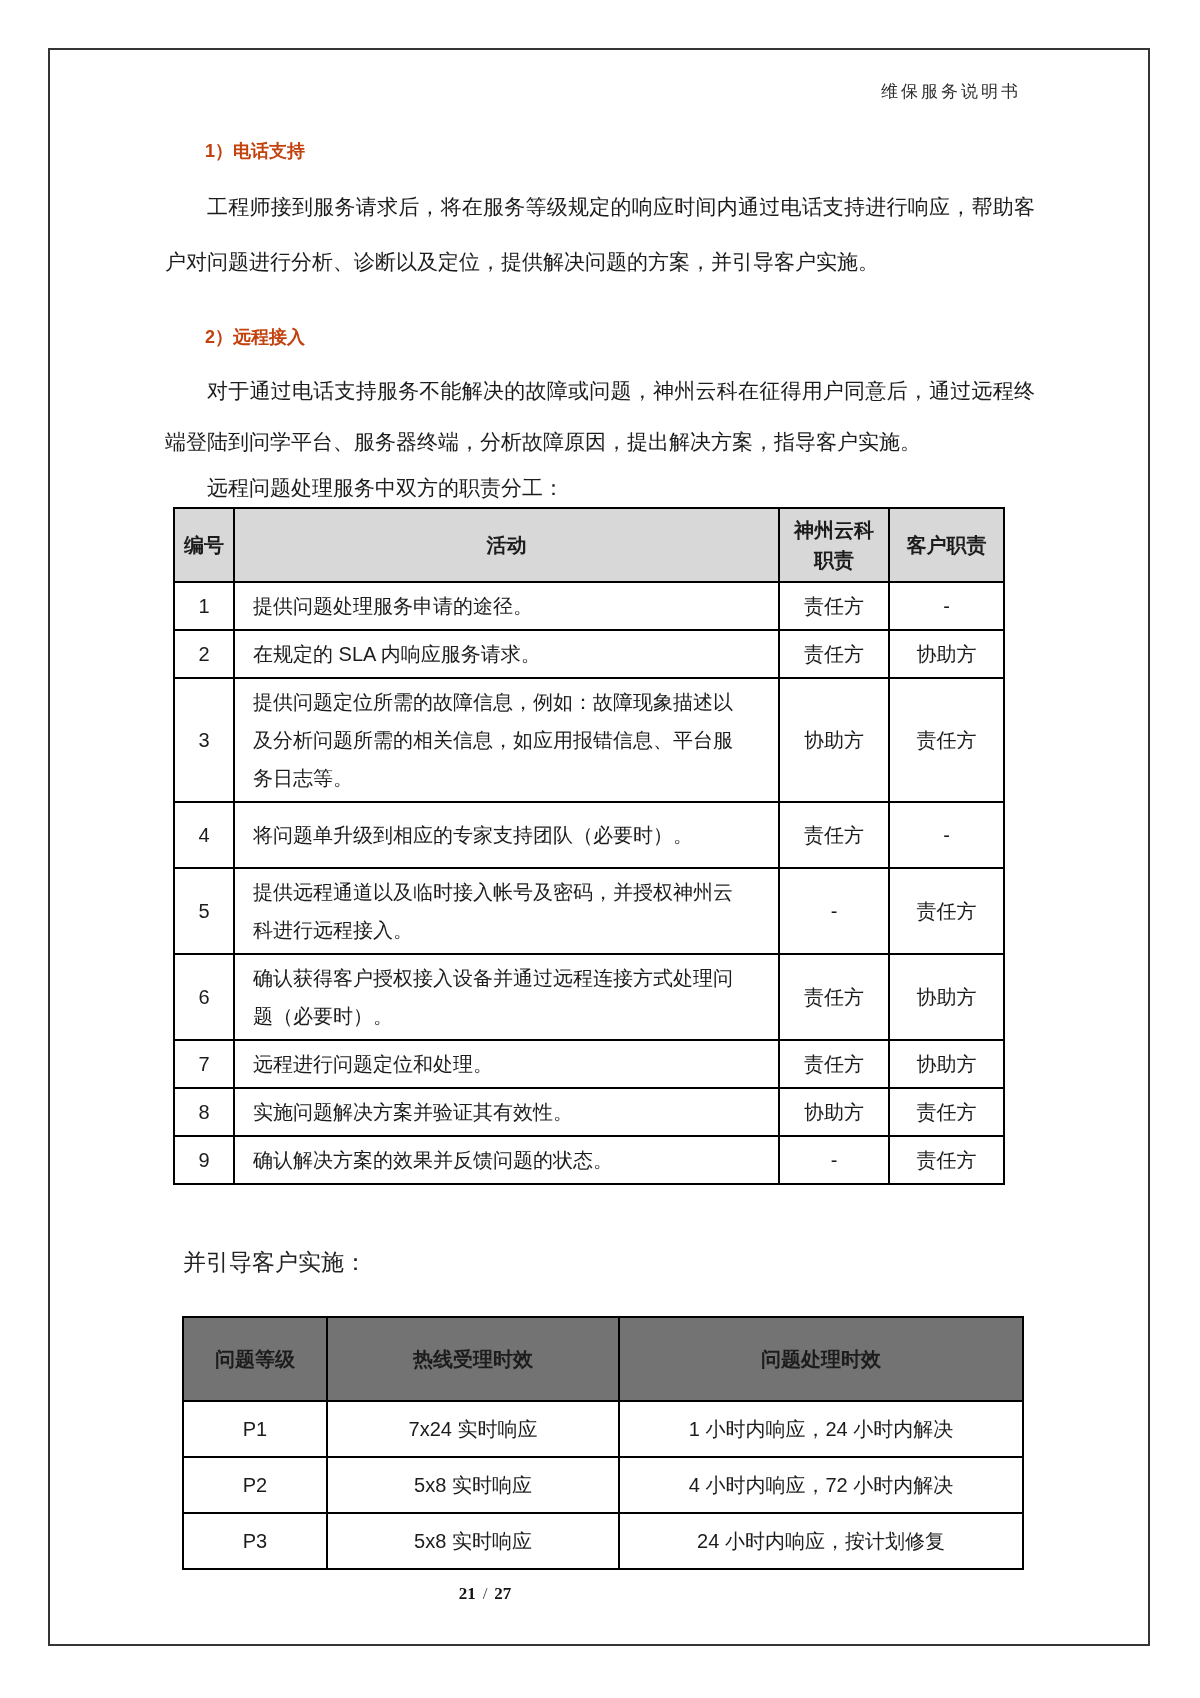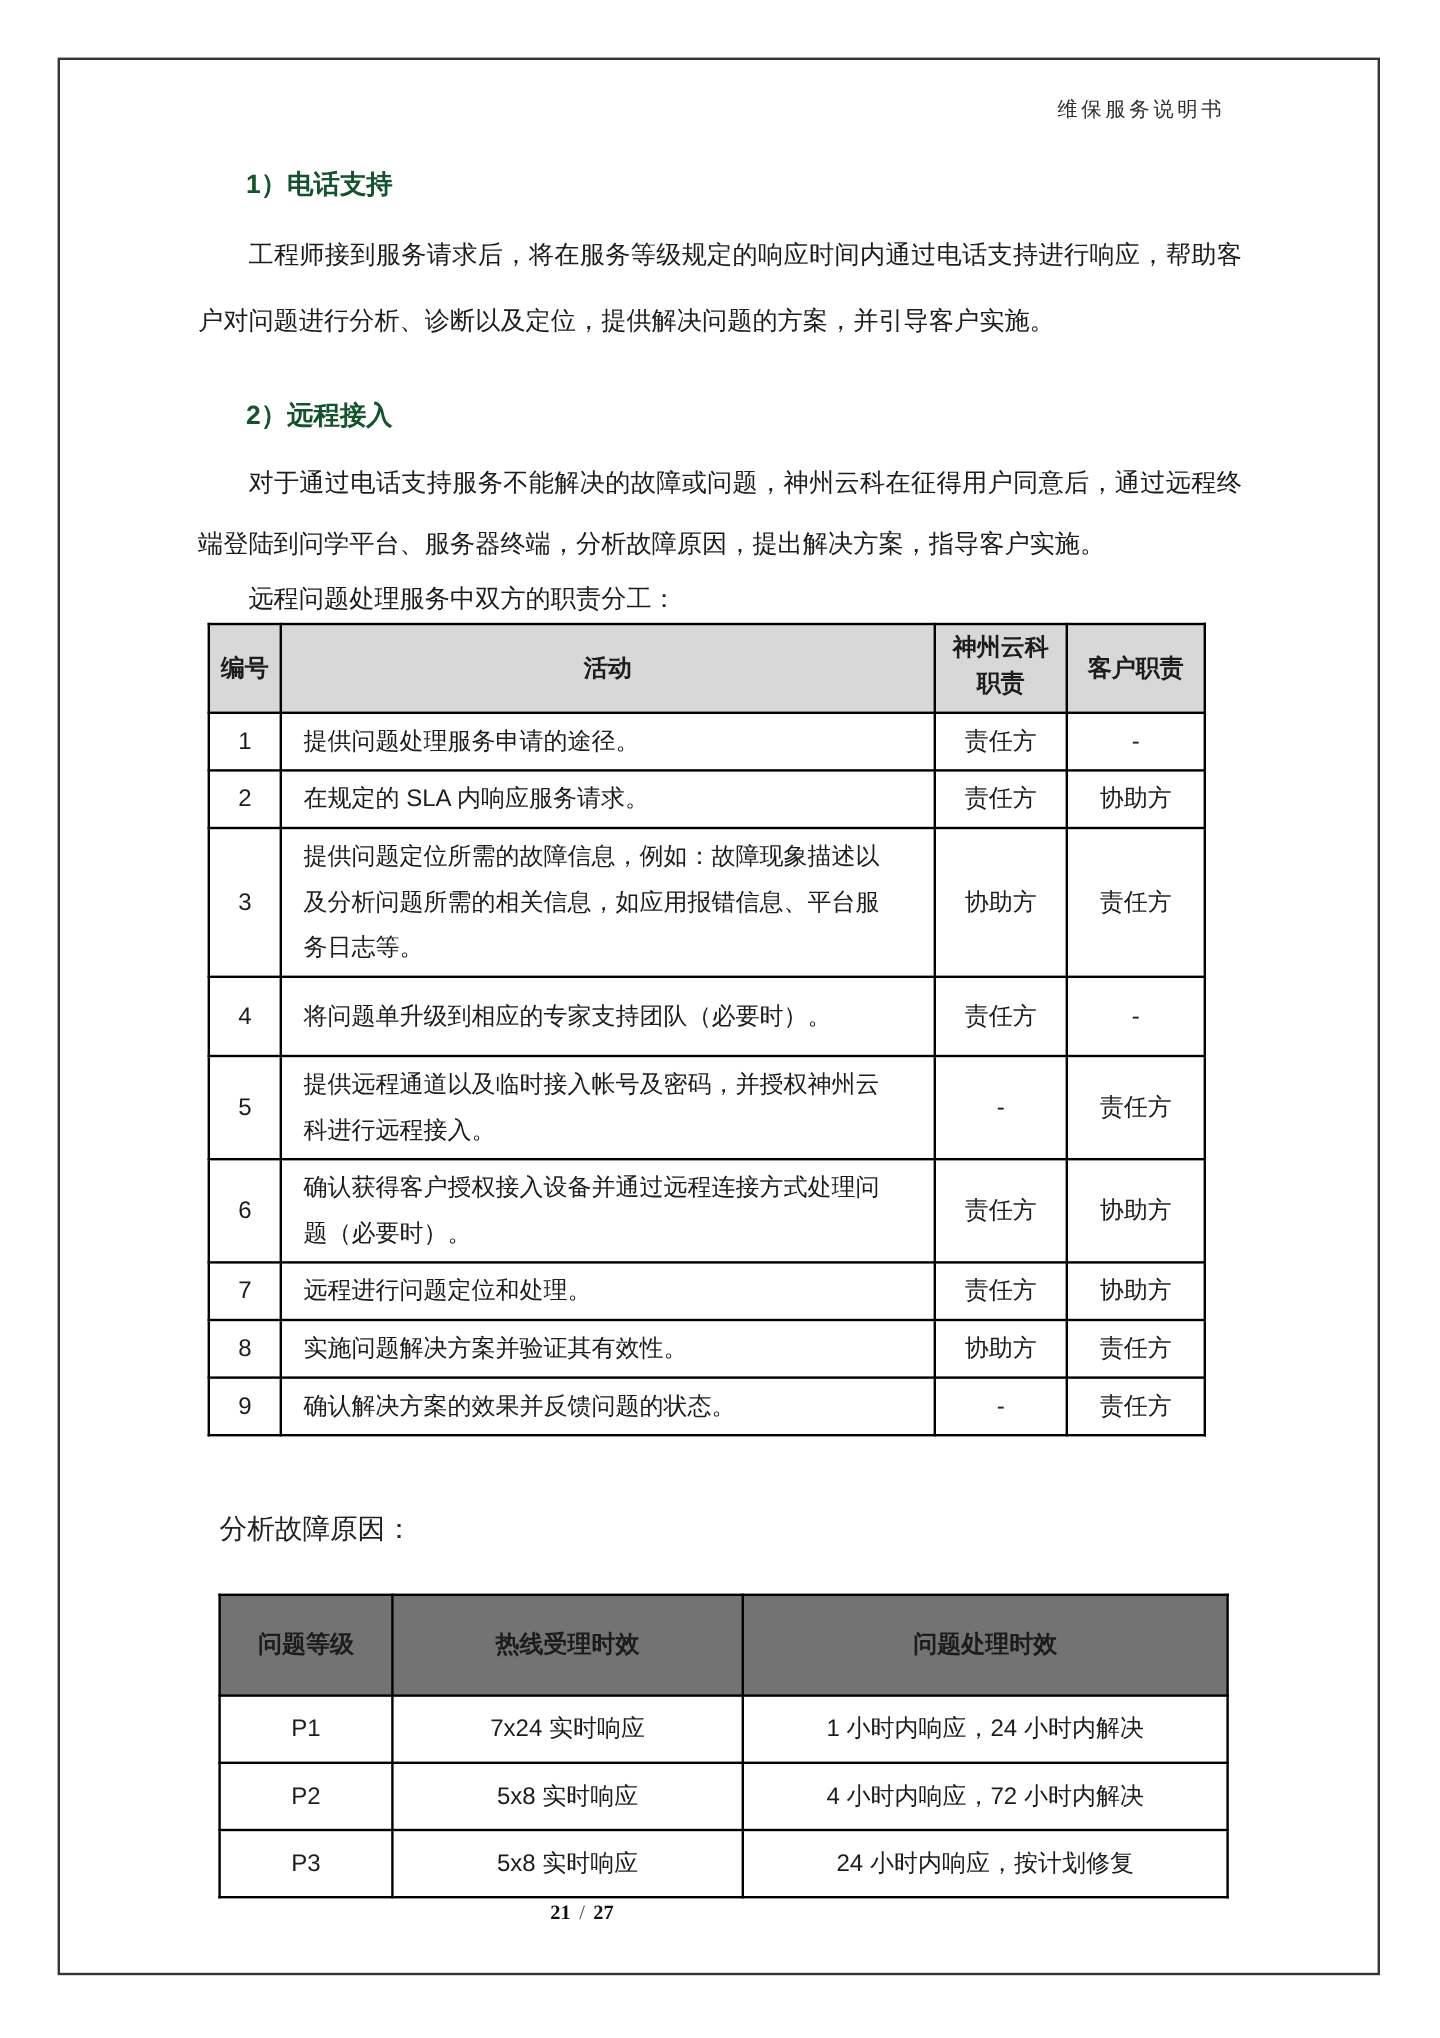--- a/index.html
+++ b/index.html
@@ -30,23 +30,23 @@
     margin-top: 80px;
     text-align: right;
     padding-right: 14px;
     font-family: "Liberation Serif", "DejaVu Serif", serif;
     font-size: 17px;
     letter-spacing: 3px;
     color: #2e2e2e;
   }
   .sec-heading {
     margin: 36px 0 0 40px;
-    font-size: 22px;
+    font-size: 18px;
     font-weight: bold;
-    color: #14532d;
+    color: #c2410c;
   }
   .para {
     margin: 16px 0 0 0;
     font-size: 21px;
     line-height: 55px;
     text-align: justify;
     text-indent: 2em;
     color: #1c1c1c;
   }
   .para.tight { line-height: 51px; }
@@ -72,21 +72,21 @@
     margin-left: 8px;
     width: 830px;
   }
   .resp-table th {
     background: #d8d8d8;
     font-weight: bold;
     line-height: 30px;
     height: 66px;
     padding: 3px 4px;
   }
-  .pre-line { white-space: pre-line; font-family: Liberation Mono, monospace; }
+  .pre-line { white-space: pre-line; }
   .resp-table td.activity {
     text-align: left;
     padding-left: 18px;
     padding-right: 44px;
   }
   .resp-table tr.r-tall td { padding-top: 13px; padding-bottom: 13px; }
   .col-no { width: 60px; }
   .col-act { width: 545px; }
   .col-vendor { width: 110px; }
   .col-cust { width: 115px; }
@@ -205,21 +205,21 @@
       </tr>
       <tr>
         <td>9</td>
         <td class="activity">确认解决方案的效果并反馈问题的状态。</td>
         <td>-</td>
         <td>责任方</td>
       </tr>
     </tbody>
       </table>
 
-    <div class="sla-intro">分析故障原因：</div>
+    <div class="sla-intro">并引导客户实施：</div>
 
     <table class="sla-table">
       <colgroup>
         <col class="col-level">
           <col class="col-hotline">
           <col class="col-handling">
       </colgroup>
       <tbody>
           <tr>
         <th>问题等级</th>

